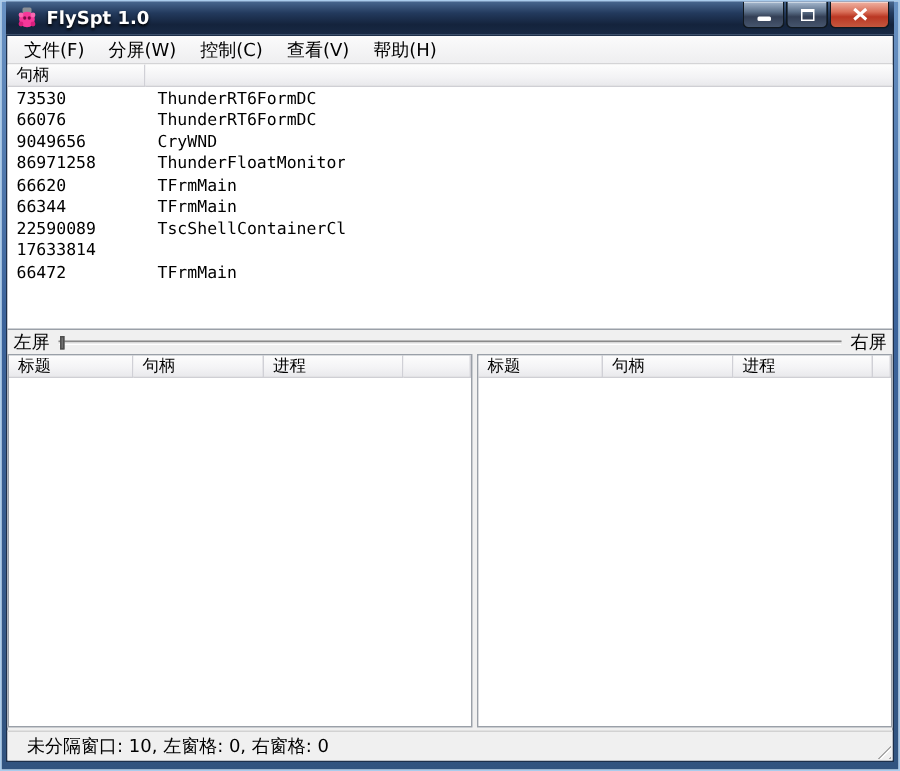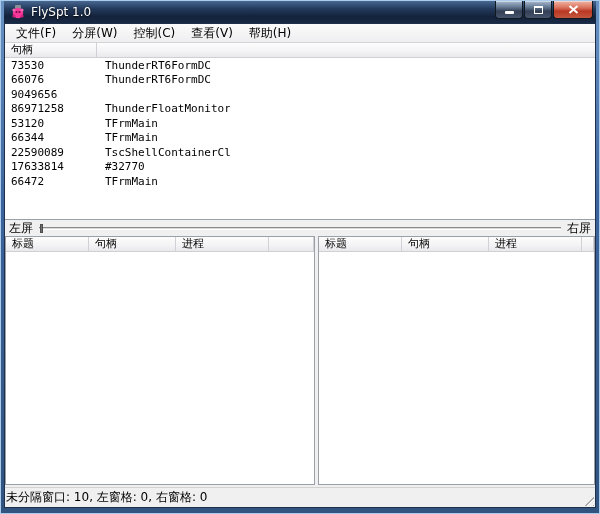--- a/index.html
+++ b/index.html
@@ -15,21 +15,21 @@
   }
 
   
   .titlebar {
     height:22px; display:flex; align-items:center;
     background:linear-gradient(#48678f,#233a5d 35%,#14233c 70%,#182944);
     position:relative;
     padding-left:6px;
   }
   .app-icon { width:16px; height:16px; display:inline-block; margin-right:5px; }
-  .title-text { color:#ffffff; font-size:12px; text-shadow:0 1px 2px #000; }
+  .title-text { color:#ffffff; font-size:12px; text-shadow:0 1px 2px #000;font-weight:bold; }
 
   .win-controls { position:absolute; top:0; right:3px; display:flex; }
   .wbtn {
     height:18px; width:28px;
     border:1px solid #10181f;
     border-top:none;
     border-radius:0 0 4px 4px;
     margin-left:1px;
     display:flex; align-items:center; justify-content:center;
     background:linear-gradient(#a9bcd2,#5c7089 40%,#333f55 60%,#46556d);
@@ -139,21 +139,21 @@
   .pcfill { flex:1; border-right:none; }
   .p-body { flex:1; background:#fff; }
 
   
   .statusbar {
     flex:0 0 20px;
     background:#f0f0f0;
     border-top:1px solid #d2d2d2;
     display:flex; align-items:center;
     font-size:12px; color:#000;
-    padding-left:1px;
+    padding-left:13px;
     position:relative;
   }
   .grip {
     position:absolute; right:1px; bottom:1px;
     width:13px; height:13px;
     clip-path:polygon(100% 0,100% 100%,0 100%);
     background:repeating-linear-gradient(135deg,
       transparent 0 2px,#a9a9a9 2px 3px,#fdfdfd 3px 4px,transparent 4px 5px);
     cursor:nwse-resize;
   }
@@ -211,40 +211,40 @@
       <div class="lv-row">
         <span class="cell c1">73530</span>
         <span class="cell c2">ThunderRT6FormDC</span>
       </div>
       <div class="lv-row">
         <span class="cell c1">66076</span>
         <span class="cell c2">ThunderRT6FormDC</span>
       </div>
       <div class="lv-row">
         <span class="cell c1">9049656</span>
+        <span class="cell c2">CryWND</span>
       </div>
       <div class="lv-row">
         <span class="cell c1">86971258</span>
         <span class="cell c2">ThunderFloatMonitor</span>
       </div>
       <div class="lv-row">
-        <span class="cell c1">53120</span>
+        <span class="cell c1">66620</span>
         <span class="cell c2">TFrmMain</span>
       </div>
       <div class="lv-row">
         <span class="cell c1">66344</span>
         <span class="cell c2">TFrmMain</span>
       </div>
       <div class="lv-row">
         <span class="cell c1">22590089</span>
         <span class="cell c2">TscShellContainerClass</span>
       </div>
       <div class="lv-row">
         <span class="cell c1">17633814</span>
-        <span class="cell c2">#32770</span>
       </div>
       <div class="lv-row">
         <span class="cell c1">66472</span>
         <span class="cell c2">TFrmMain</span>
       </div>
     </div>
 
     <div class="band">
       <span class="band-label">左屏</span>
       <div class="track">

